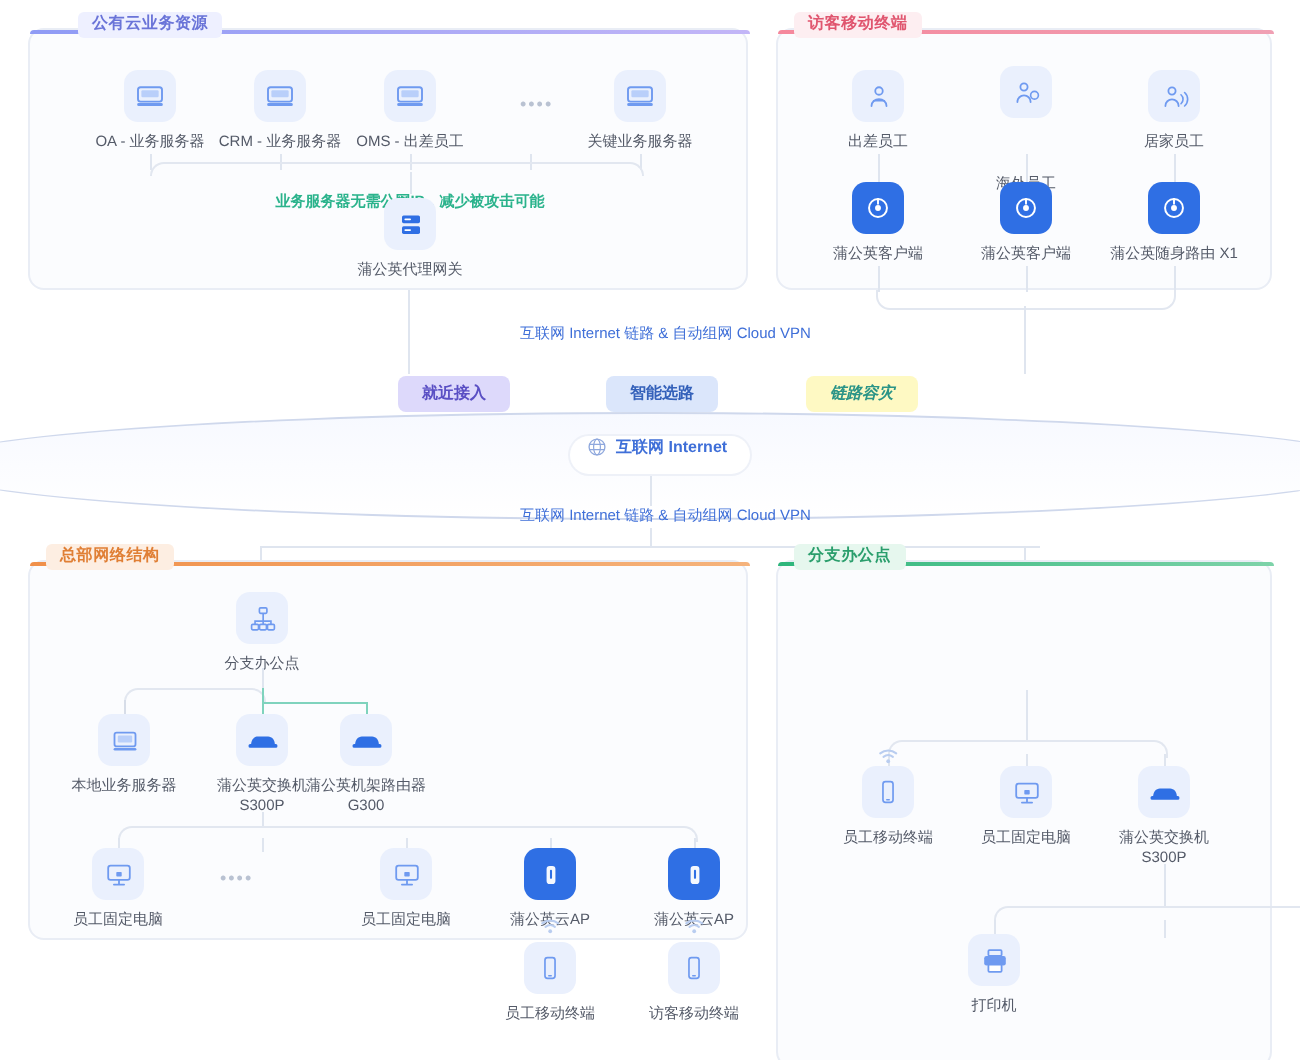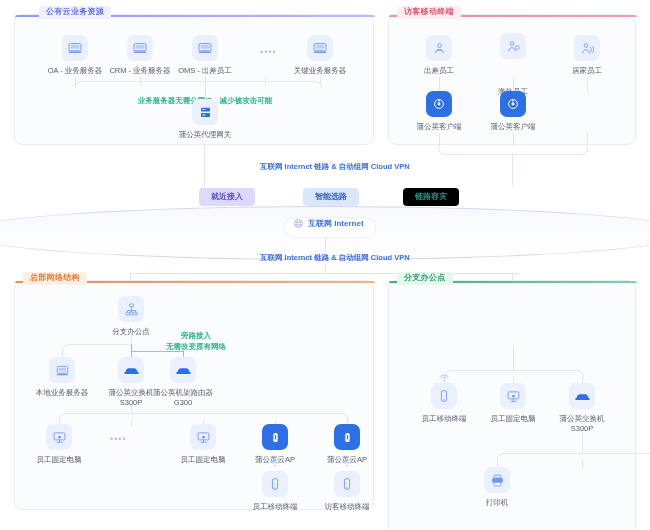--- a/index.html
+++ b/index.html
@@ -37,21 +37,21 @@
   }
 
   #panel-cloud{left:14px;top:14px;width:360px;height:131px;}
   #panel-cloud .panel-top-accent{width:360px;background:linear-gradient(90deg,#8f9bf5,#c3b6f7);}
   #panel-cloud .panel-title{background:#eef0ff;color:#6a74d8;margin-left:16px;}
 
   #panel-remote{left:388px;top:14px;width:248px;height:131px;}
   #panel-remote .panel-top-accent{width:248px;background:linear-gradient(90deg,#f5889c,#f0a0b4);}
   #panel-remote .panel-title{background:#fdeef1;color:#e0566f;}
 
-  #panel-hq{left:14px;top:280px;width:360px;height:230px;}
+  #panel-hq{left:14px;top:280px;width:360px;height:190px;}
   #panel-hq .panel-top-accent{width:360px;background:linear-gradient(90deg,#f0904a,#f5b37c);}
   #panel-hq .panel-title{background:#fdeee2;color:#e07f35;}
 
   #panel-branch{left:388px;top:280px;width:248px;height:254px;}
   #panel-branch .panel-top-accent{width:248px;background:linear-gradient(90deg,#2fb67c,#7ed3a9);}
   #panel-branch .panel-title{background:#e6f7ee;color:#2a9e6c;}
 
   
   .node{position:absolute;display:flex;flex-direction:column;align-items:center;width:74px;margin-left:-37px;}
   .ic{
@@ -92,36 +92,36 @@
     color:#2bb38c;
     font-weight:bold;
     white-space:nowrap;
     text-align:center;
     line-height:1.45;
   }
   .note-blue{
     position:absolute;
     font-size:7.5px;
     color:#3f6fd8;
-    font-weight:bold;
+    font-weight:normal;
     white-space:nowrap;
   }
 
   
   .badge{
     position:absolute;
     font-size:8px;font-weight:bold;
     padding:5px 12px;
     border-radius:4px;
     white-space:nowrap;
     line-height:1;
   }
   #badge-0{background:#ddd9fb;color:#5a4fc4;}
   #badge-1{background:#dbe6fb;color:#3461ba;}
-  #badge-2{background:#000000;color:#2a9487;}
+  #badge-2{background:#fef9c3;color:#2a9487;font-style:italic;}
 
   .ellipse{
     position:absolute;
     left:-40px;top:206px;
     width:730px;height:52px;
     border:1px solid #cfd8ec;
     border-radius:50%;
     background:linear-gradient(180deg,#f7f9ff 0%,#ffffff 100%);
   }
   .inet-pill{
@@ -282,20 +282,30 @@
       <div class="ic solid">
         <svg width="14" height="14" viewBox="0 0 20 20">
             <circle cx="10" cy="10" r="6.4" fill="none" stroke="#ffffff" stroke-width="1.4"></circle>
             <circle cx="10" cy="10" r="2.1" fill="#ffffff"></circle>
             <path d="M10 3.6V7" stroke="#ffffff" stroke-width="1.4" stroke-linecap="round"></path>
           </svg>
       </div>
       <div class="lbl">蒲公英客户端</div>
     </div>
 
+    <div class="node" style="left:198px;top:76px;">
+      <div class="ic solid">
+        <svg width="14" height="14" viewBox="0 0 20 20">
+            <circle cx="10" cy="10" r="6.4" fill="none" stroke="#ffffff" stroke-width="1.4"></circle>
+            <circle cx="10" cy="10" r="2.1" fill="#ffffff"></circle>
+            <path d="M10 3.6V7" stroke="#ffffff" stroke-width="1.4" stroke-linecap="round"></path>
+          </svg>
+      </div>
+      <div class="lbl">蒲公英随身路由 X1</div>
+    </div>
 
     <div class="ln lnv" style="left:50px;top:118px;height:13px;"></div>
     <div class="ln lnv" style="left:124px;top:118px;height:13px;"></div>
     <div class="ln lnv" style="left:198px;top:118px;height:13px;"></div>
   </div>
 
   <div class="bracket-dn" style="left:438px;top:145px;width:148px;height:9px;"></div>
   <div class="ln lnv" style="left:512px;top:153px;height:18px;"></div>
 
   <div class="note-blue" style="left:260px;top:162px;">互联网 Internet 链路 &amp; 自动组网 Cloud VPN</div>
@@ -335,24 +345,20 @@
             <rect x="7.6" y="2.6" width="5" height="3.6" rx=".8" fill="none" stroke="#6f9af0" stroke-width="1.1"></rect>
             <rect x="2.4" y="13.6" width="4.6" height="3.6" rx=".8" fill="none" stroke="#6f9af0" stroke-width="1.1"></rect>
             <rect x="7.7" y="13.6" width="4.6" height="3.6" rx=".8" fill="none" stroke="#6f9af0" stroke-width="1.1"></rect>
             <rect x="13" y="13.6" width="4.6" height="3.6" rx=".8" fill="none" stroke="#6f9af0" stroke-width="1.1"></rect>
             <path d="M10.1 6.2v3.4M4.7 13.6v-2.2h10.6v2.2M10.1 9.6v4" stroke="#6f9af0" stroke-width="1.1" fill="none"></path>
           </svg>
       </div>
       <div class="lbl">分支办公点</div>
     </div>
 
-    <div class="note-green" style="left:122px;top:50px;width:118px;">
-      <span>旁路接入</span><br>
-      <span>无需改变原有网络</span>
-    </div>
 
     <div class="ln lnv" style="left:116px;top:53px;height:11px;"></div>
     <div class="bracket" style="left:47px;top:63px;width:69px;height:7px;"></div>
     <div class="ln lnv grey" style="left:47px;top:69px;height:9px;"></div>
     <div class="ln lnv teal" style="left:116px;top:63px;height:15px;"></div>
     <div class="ln lnh teal" style="left:116px;top:70px;width:52px;"></div>
     <div class="ln lnv teal" style="left:168px;top:70px;height:8px;"></div>
 
     <div class="node" style="left:47px;top:76px;">
       <div class="ic">

